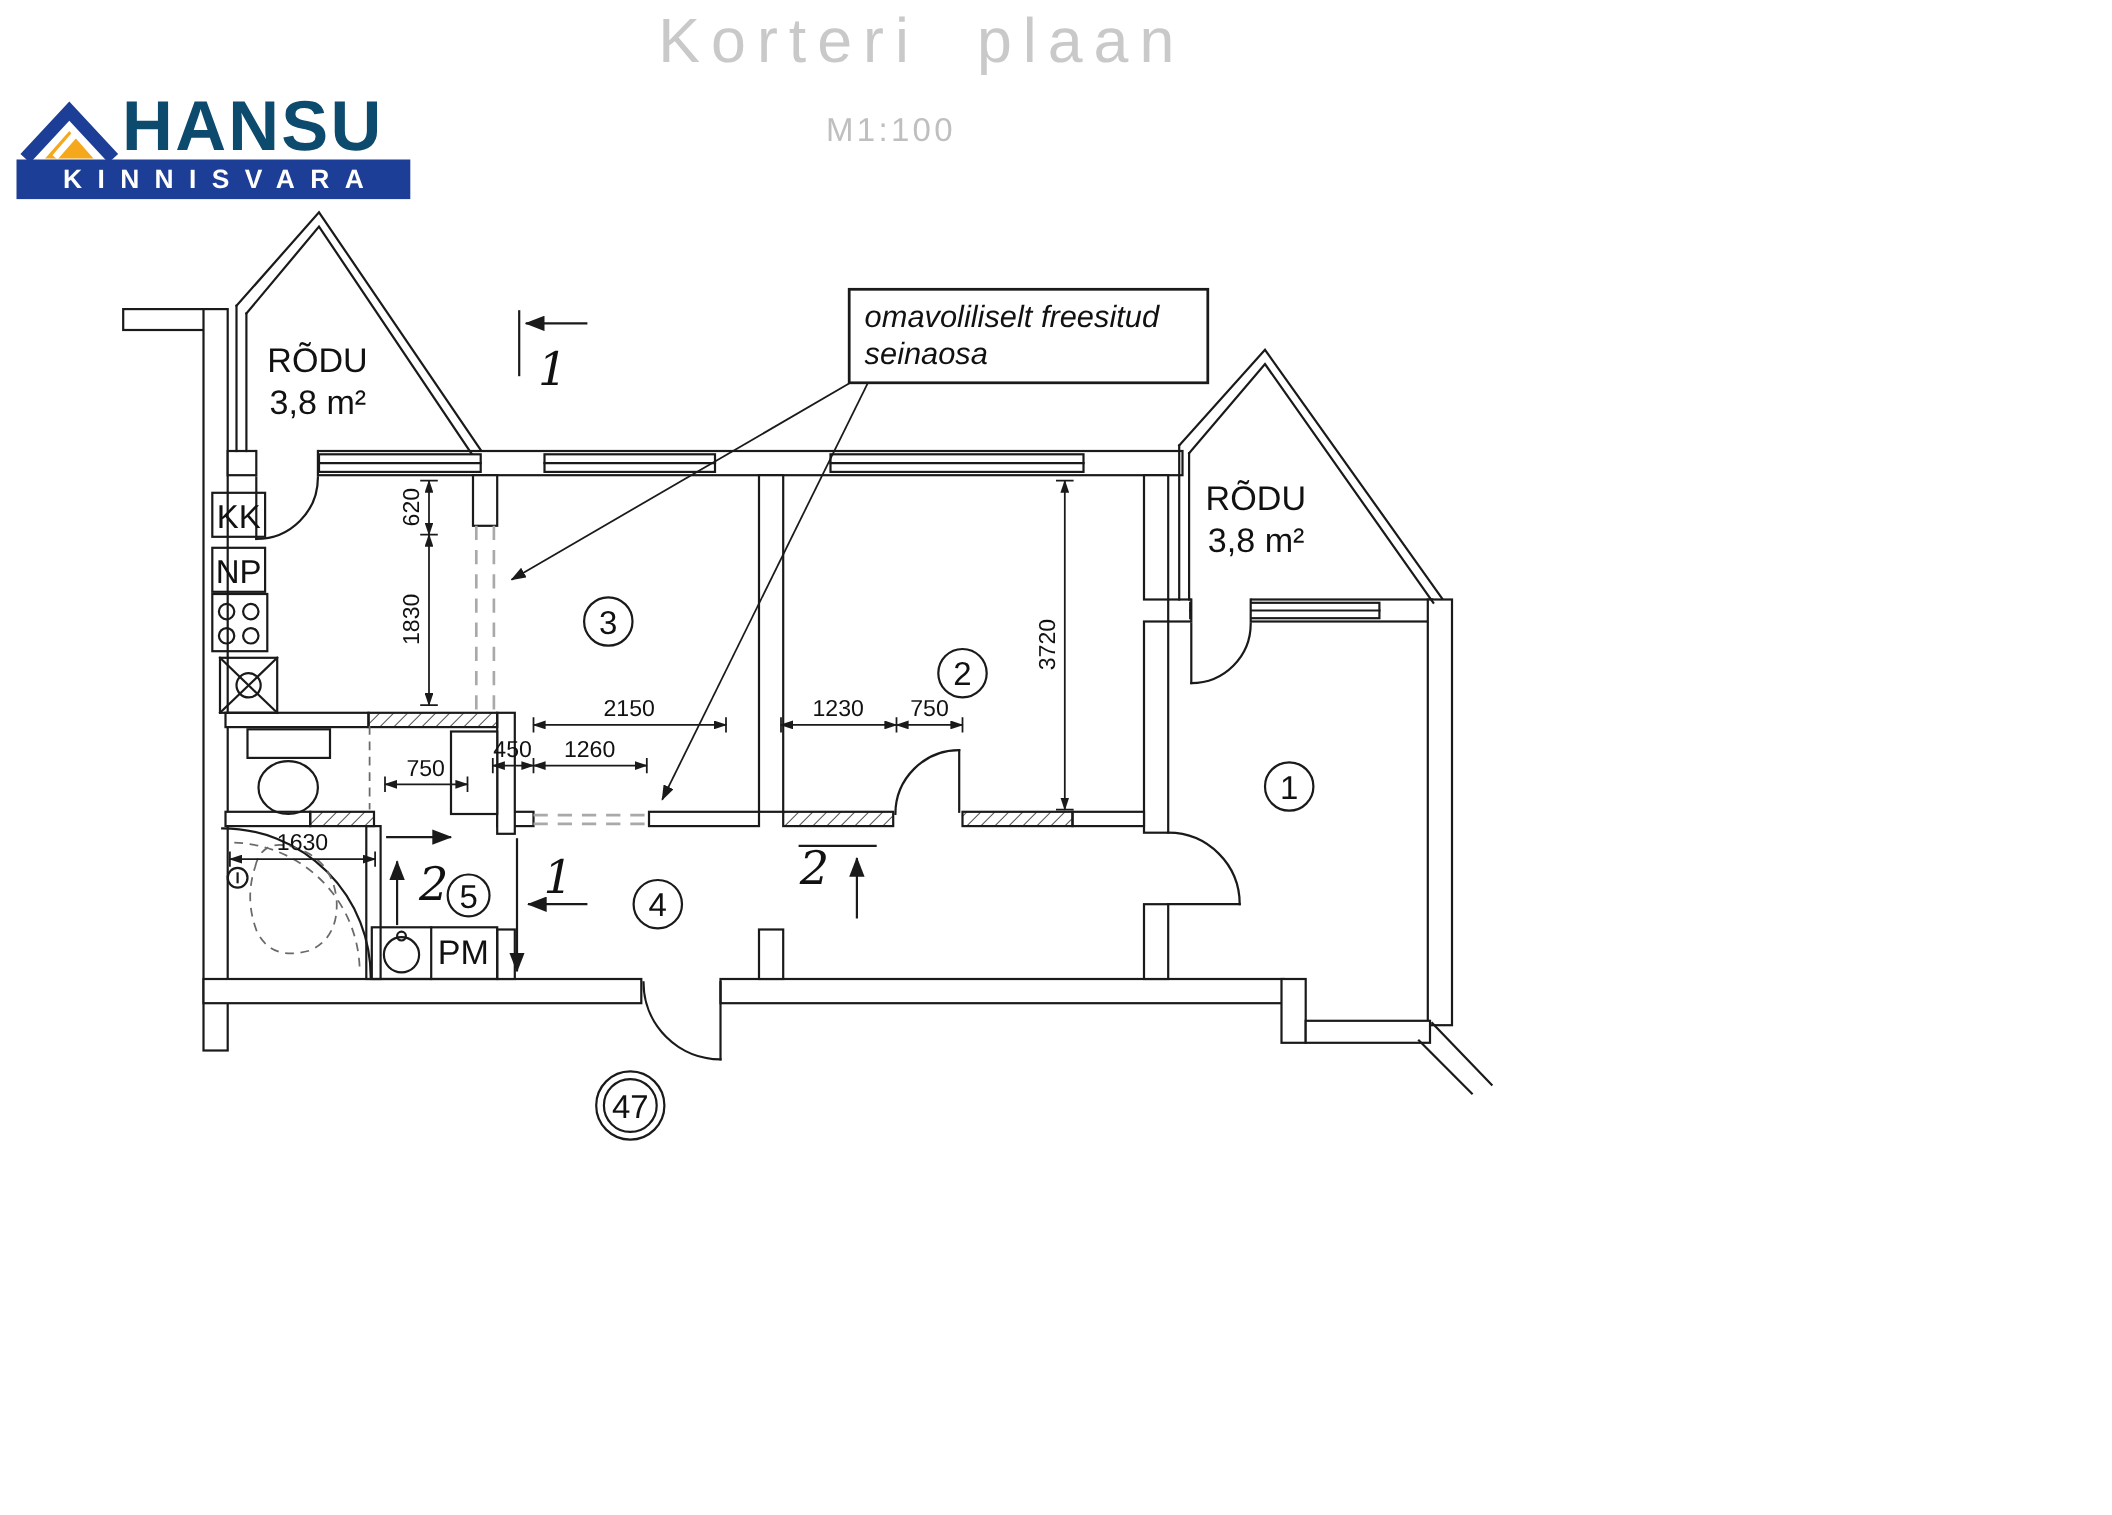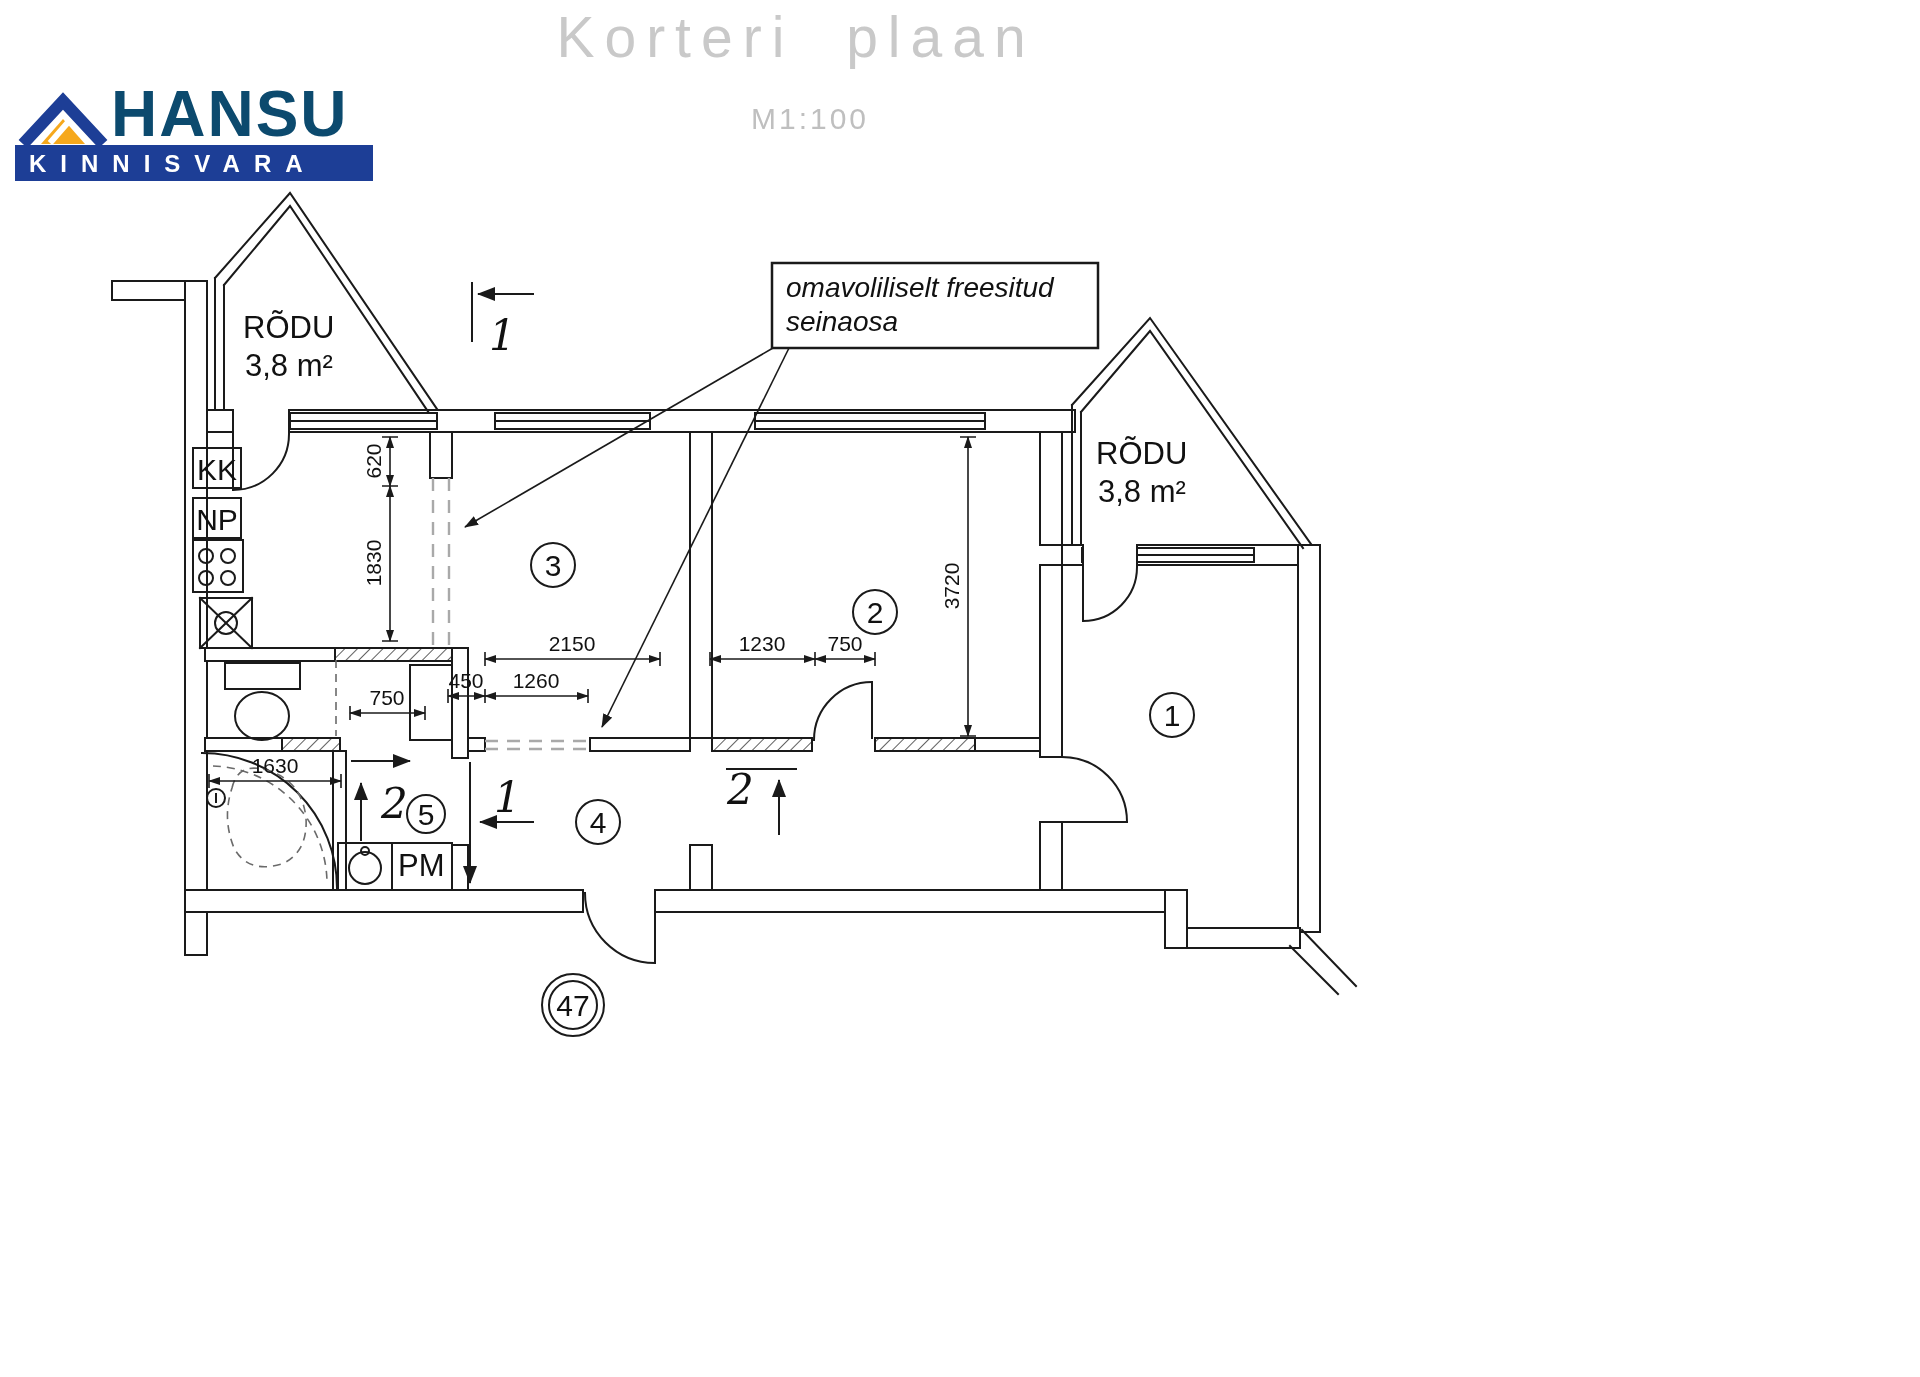--- a/index.html
+++ b/index.html
@@ -1,31 +1,31 @@
 <!DOCTYPE html>
 <html><head>
 <meta charset="utf-8">
 <style>
   * { margin:0; padding:0; box-sizing:border-box; }
   html,body { background:#ffffff; font-family:"Liberation Sans", sans-serif; }
   .canvas { position:relative; width:1920px; height:1377px; background:#fff; overflow:hidden; }
 
-  .title { position:absolute; left:796px; top:4px; transform:translateX(-50%);
+  .title { position:absolute; left:838px; top:4px; transform:translateX(-50%);
            font-size:57px; color:#c9c9c9; letter-spacing:10px; word-spacing:26px;
            white-space:nowrap; font-weight:400; }
   .scale { position:absolute; left:810px; top:74px; transform:translateX(-50%);
            font-size:30px; color:#bfbfbf; letter-spacing:3px;margin-top:28px; }
 
   .logo { position:absolute; left:15px; top:85px; width:358px; height:100px; }
   .logo-house { position:absolute; left:2px; top:2px; }
   .logo-name { position:absolute; left:96px; top:-8px; font-size:64px; font-weight:700;
                color:#0c4a6e; letter-spacing:2px; }
   .logo-bar  { position:absolute; left:0; top:60px; width:358px; height:36px;
                background:#1d3e96; color:#ffffff; font-size:24px; font-weight:700;
-               letter-spacing:14px; text-indent:14px; line-height:37px; }
+               letter-spacing:14px; text-indent:14px; line-height:37px; text-align:center; }
 
   .plan { position:absolute; left:0; top:0; width:1920px; height:1377px; }
 
   .ln    { stroke:#1a1a1a; stroke-width:2; fill:none; stroke-linecap:square; }
   .wall  { fill:#ffffff; stroke:#1a1a1a; stroke-width:2; }
   .hat   { fill:url(#hatch); stroke:#1a1a1a; stroke-width:2; }
   .era   { fill:#ffffff; stroke:none; }
   .dash  { stroke:#a9a9a9; stroke-width:2.4; fill:none; stroke-dasharray:13 9; }
   .dashd { stroke:#6a6a6a; stroke-width:1.6; fill:none; stroke-dasharray:8 6; }
   .dim   { stroke:#1a1a1a; stroke-width:1.6; fill:none; }

